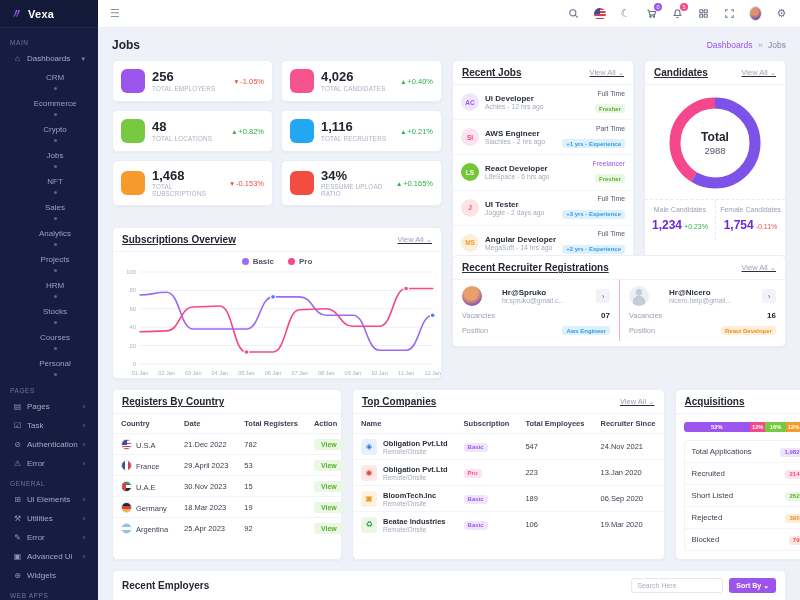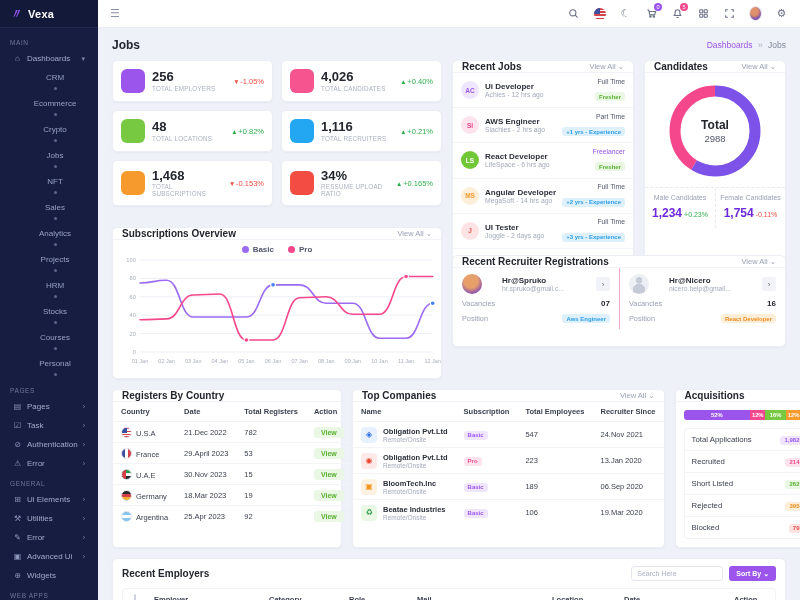--- a/index.html
+++ b/index.html
@@ -34,21 +34,21 @@
   .avatar-circ { width:15px; height:15px; border-radius:50%; background:radial-gradient(circle at 40% 35%,#e0906a 0 35%,#7a4fb0 70%,#3c2a63); border:1px solid #e4e7ee; }
 
   .content { flex:1; overflow:hidden; padding:8px 14px 0; }
   .title-row { display:flex; align-items:center; margin:2px 0 8px; }
   .page-title { font-size:12px; font-weight:bold; color:#23262f; }
   .crumbs { margin-left:auto; font-size:8.5px; color:#80889c; }
   .crumbs .c-link { color:#9b55ec; cursor:pointer; }
   .crumbs .c-sep { margin:0 3px; color:#aab0c0; }
 
   .card { background:#fff; border:1px solid #eceef5; border-radius:5px; box-shadow:0 1px 2px rgba(25,30,60,.04); }
-  .card-head { display:flex; align-items:center; padding:0 9px; border-bottom:1px solid #f0f2f7; }
+  .card-head { display:flex; align-items:center; padding:6px 9px; border-bottom:1px solid #f0f2f7;text-decoration:underline; }
   .card-title { font-size:10px; font-weight:bold; color:#23262f; }
   .view-all { margin-left:auto; font-size:7.5px; color:#9aa1b4; cursor:pointer; }
 
   
   .band1 { display:grid; grid-template-columns:330px 1fr; gap:10px; }
   .right1 { display:grid; grid-template-rows:185px 92px; gap:10px; }
   .right1-top { display:grid; grid-template-columns:1fr 1.05fr; gap:10px; }
 
   .stats { display:grid; grid-template-columns:1fr 1fr; gap:8px; }
   .stat-card { display:flex; align-items:center; gap:7px; padding:8px; }
@@ -577,40 +577,40 @@
                       <div class="job-title">React Developer</div>
                       <div class="job-sub">LifeSpace - 6 hrs ago</div>
                     </span>
                     <span class="job-right">
                       <div class="job-type t-purple">Freelancer</div>
                       <span class="pill tone-green">Fresher</span>
                     </span>
                   </div>
 
                   <div class="job-row">
+                    <span class="job-av av-red">J</span>
+                    <span class="job-mid">
+                      <div class="job-title">UI Tester</div>
+                      <div class="job-sub">Joggle - 2 days ago</div>
+                    </span>
+                    <span class="job-right">
+                      <div class="job-type">Full Time</div>
+                      <span class="pill tone-blue">+3 yrs - Experience</span>
+                    </span>
+                  </div>
+
+                  <div class="job-row">
                     <span class="job-av av-orange">MS</span>
                     <span class="job-mid">
                       <div class="job-title">Angular Developer</div>
                       <div class="job-sub">MegaSoft - 14 hrs ago</div>
                     </span>
                     <span class="job-right">
                       <div class="job-type">Full Time</div>
                       <span class="pill tone-blue">+2 yrs - Experience</span>
-                    </span>
-                  </div>
-
-                  <div class="job-row">
-                    <span class="job-av av-red">J</span>
-                    <span class="job-mid">
-                      <div class="job-title">UI Tester</div>
-                      <div class="job-sub">Joggle - 2 days ago</div>
-                    </span>
-                    <span class="job-right">
-                      <div class="job-type">Full Time</div>
-                      <span class="pill tone-blue">+3 yrs - Experience</span>
                     </span>
                   </div>
 
                   <div class="job-row">
                     <span class="job-av av-blue">NL</span>
                     <span class="job-mid">
                       <div class="job-title">Php - Laravel Develope</div>
                       <div class="job-sub">Nirlog - 2 days ago</div>
                     </span>
                     <span class="job-right">

